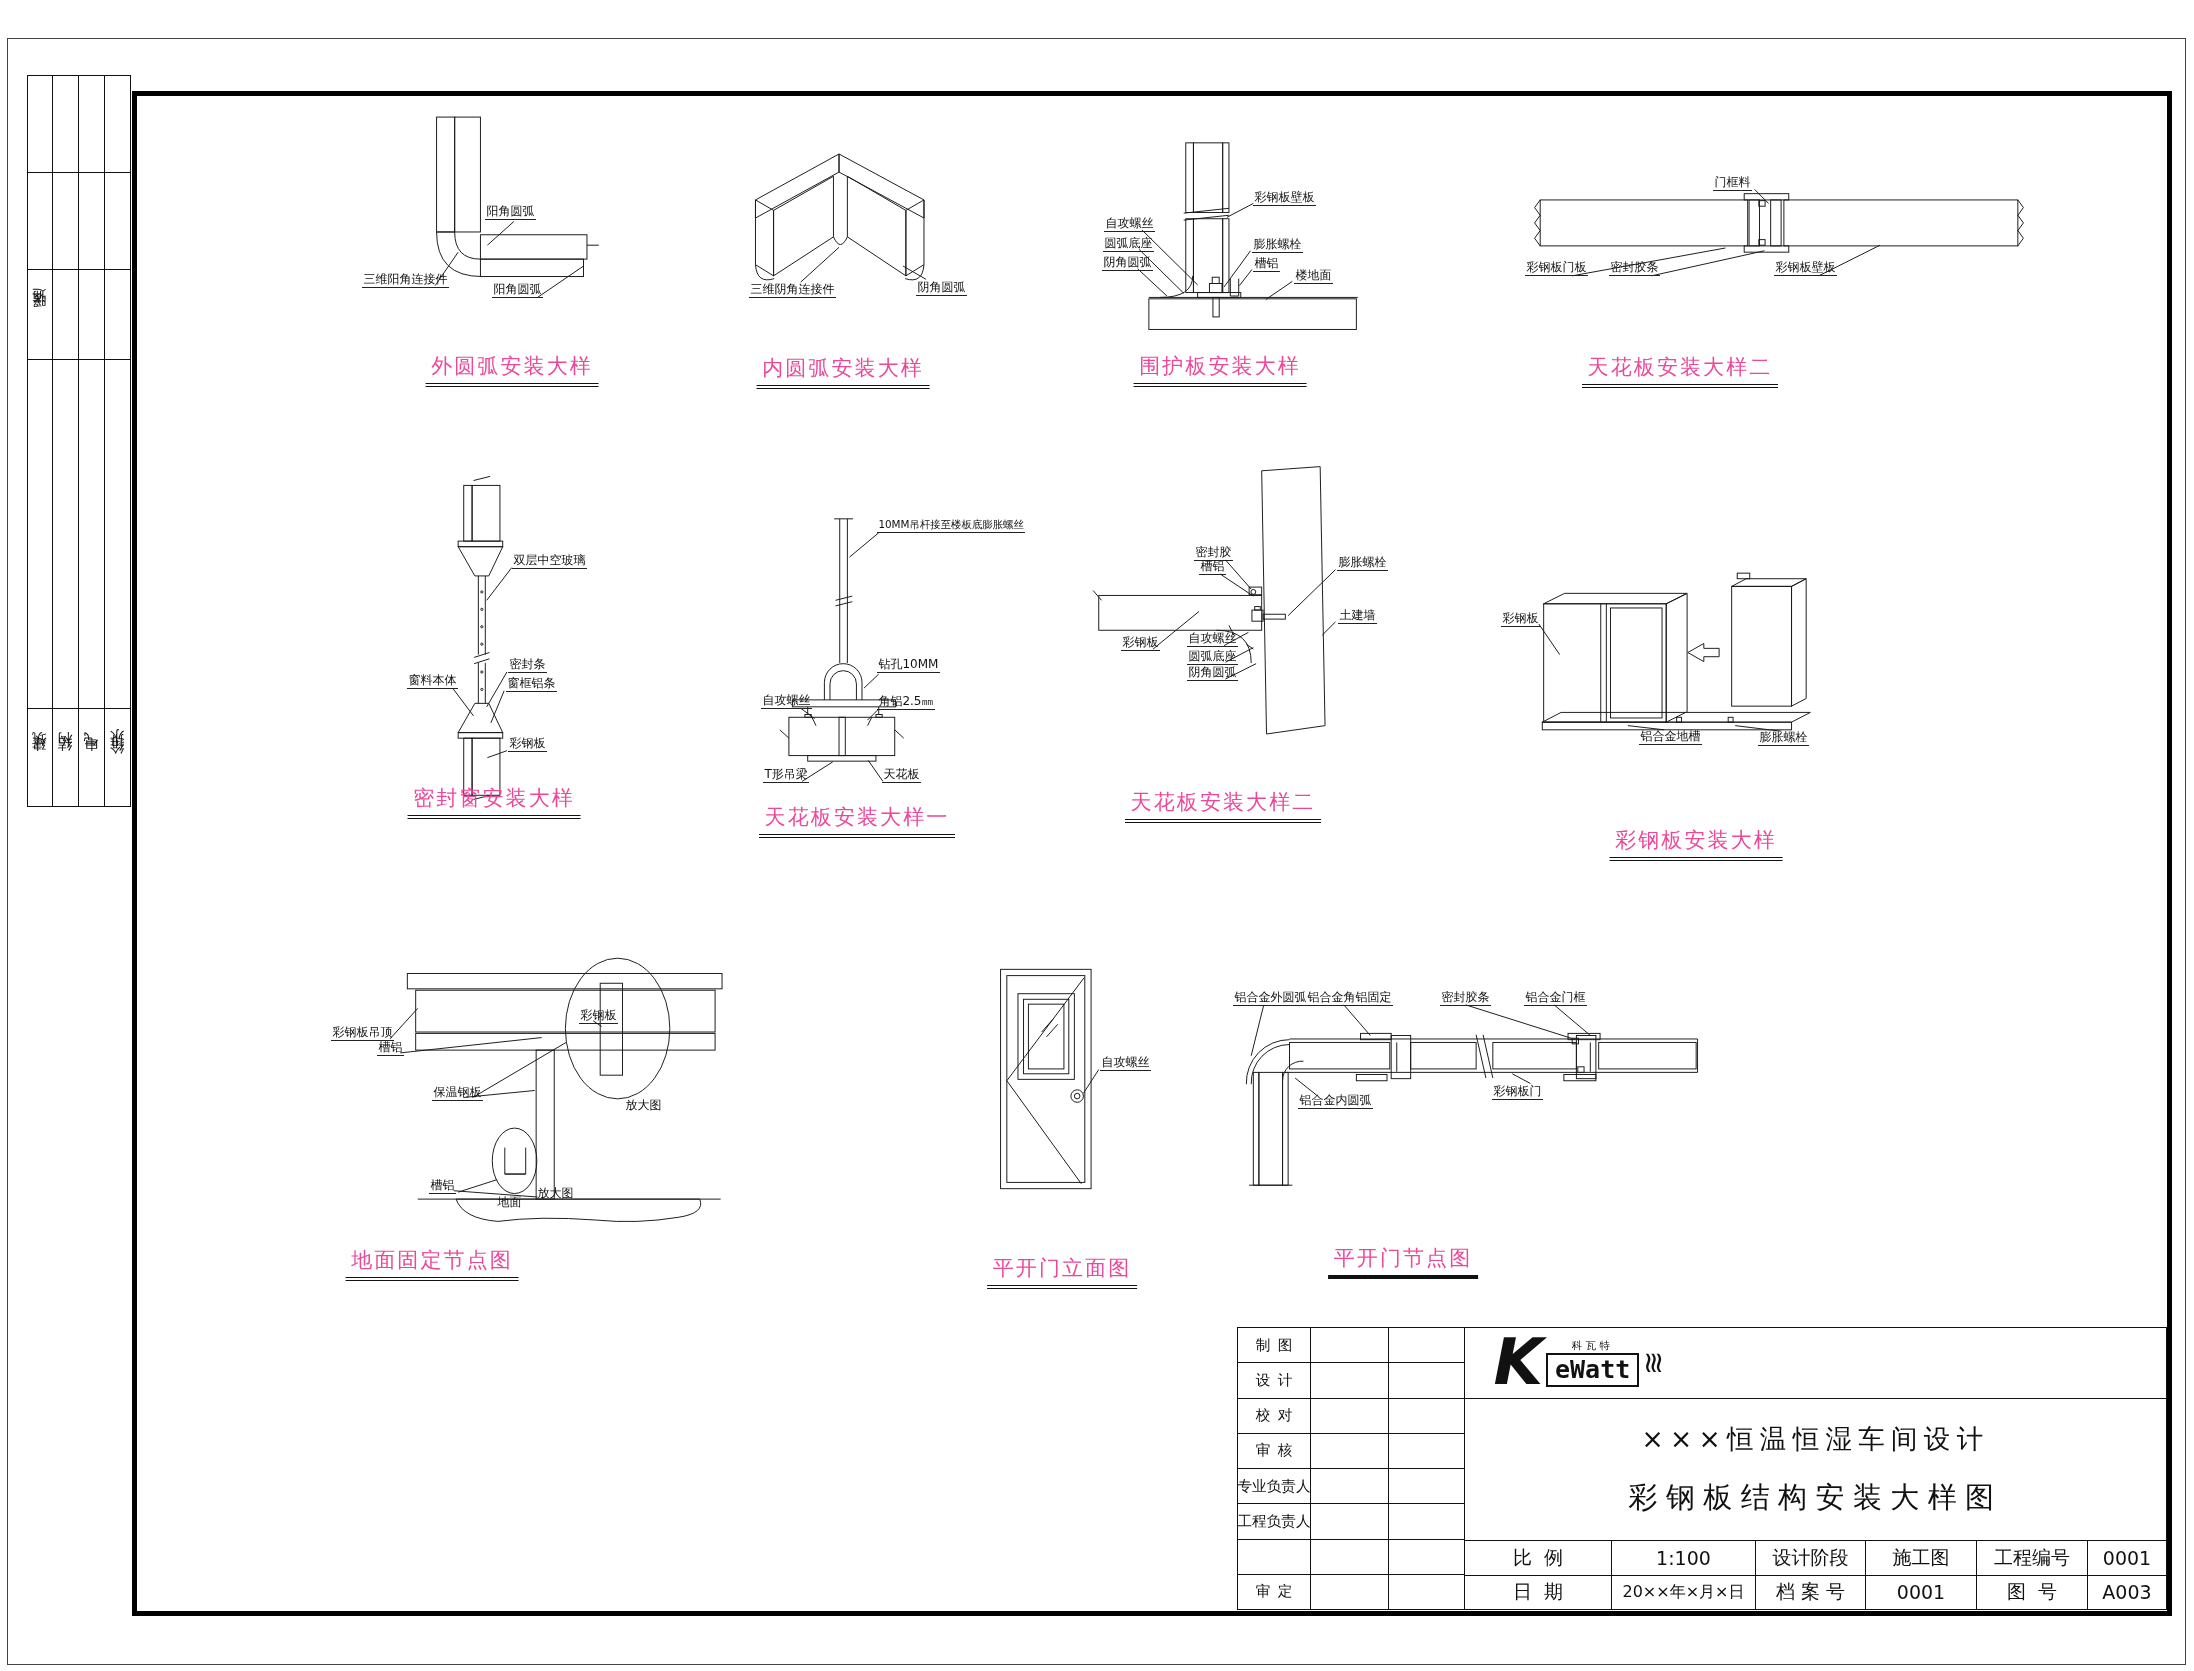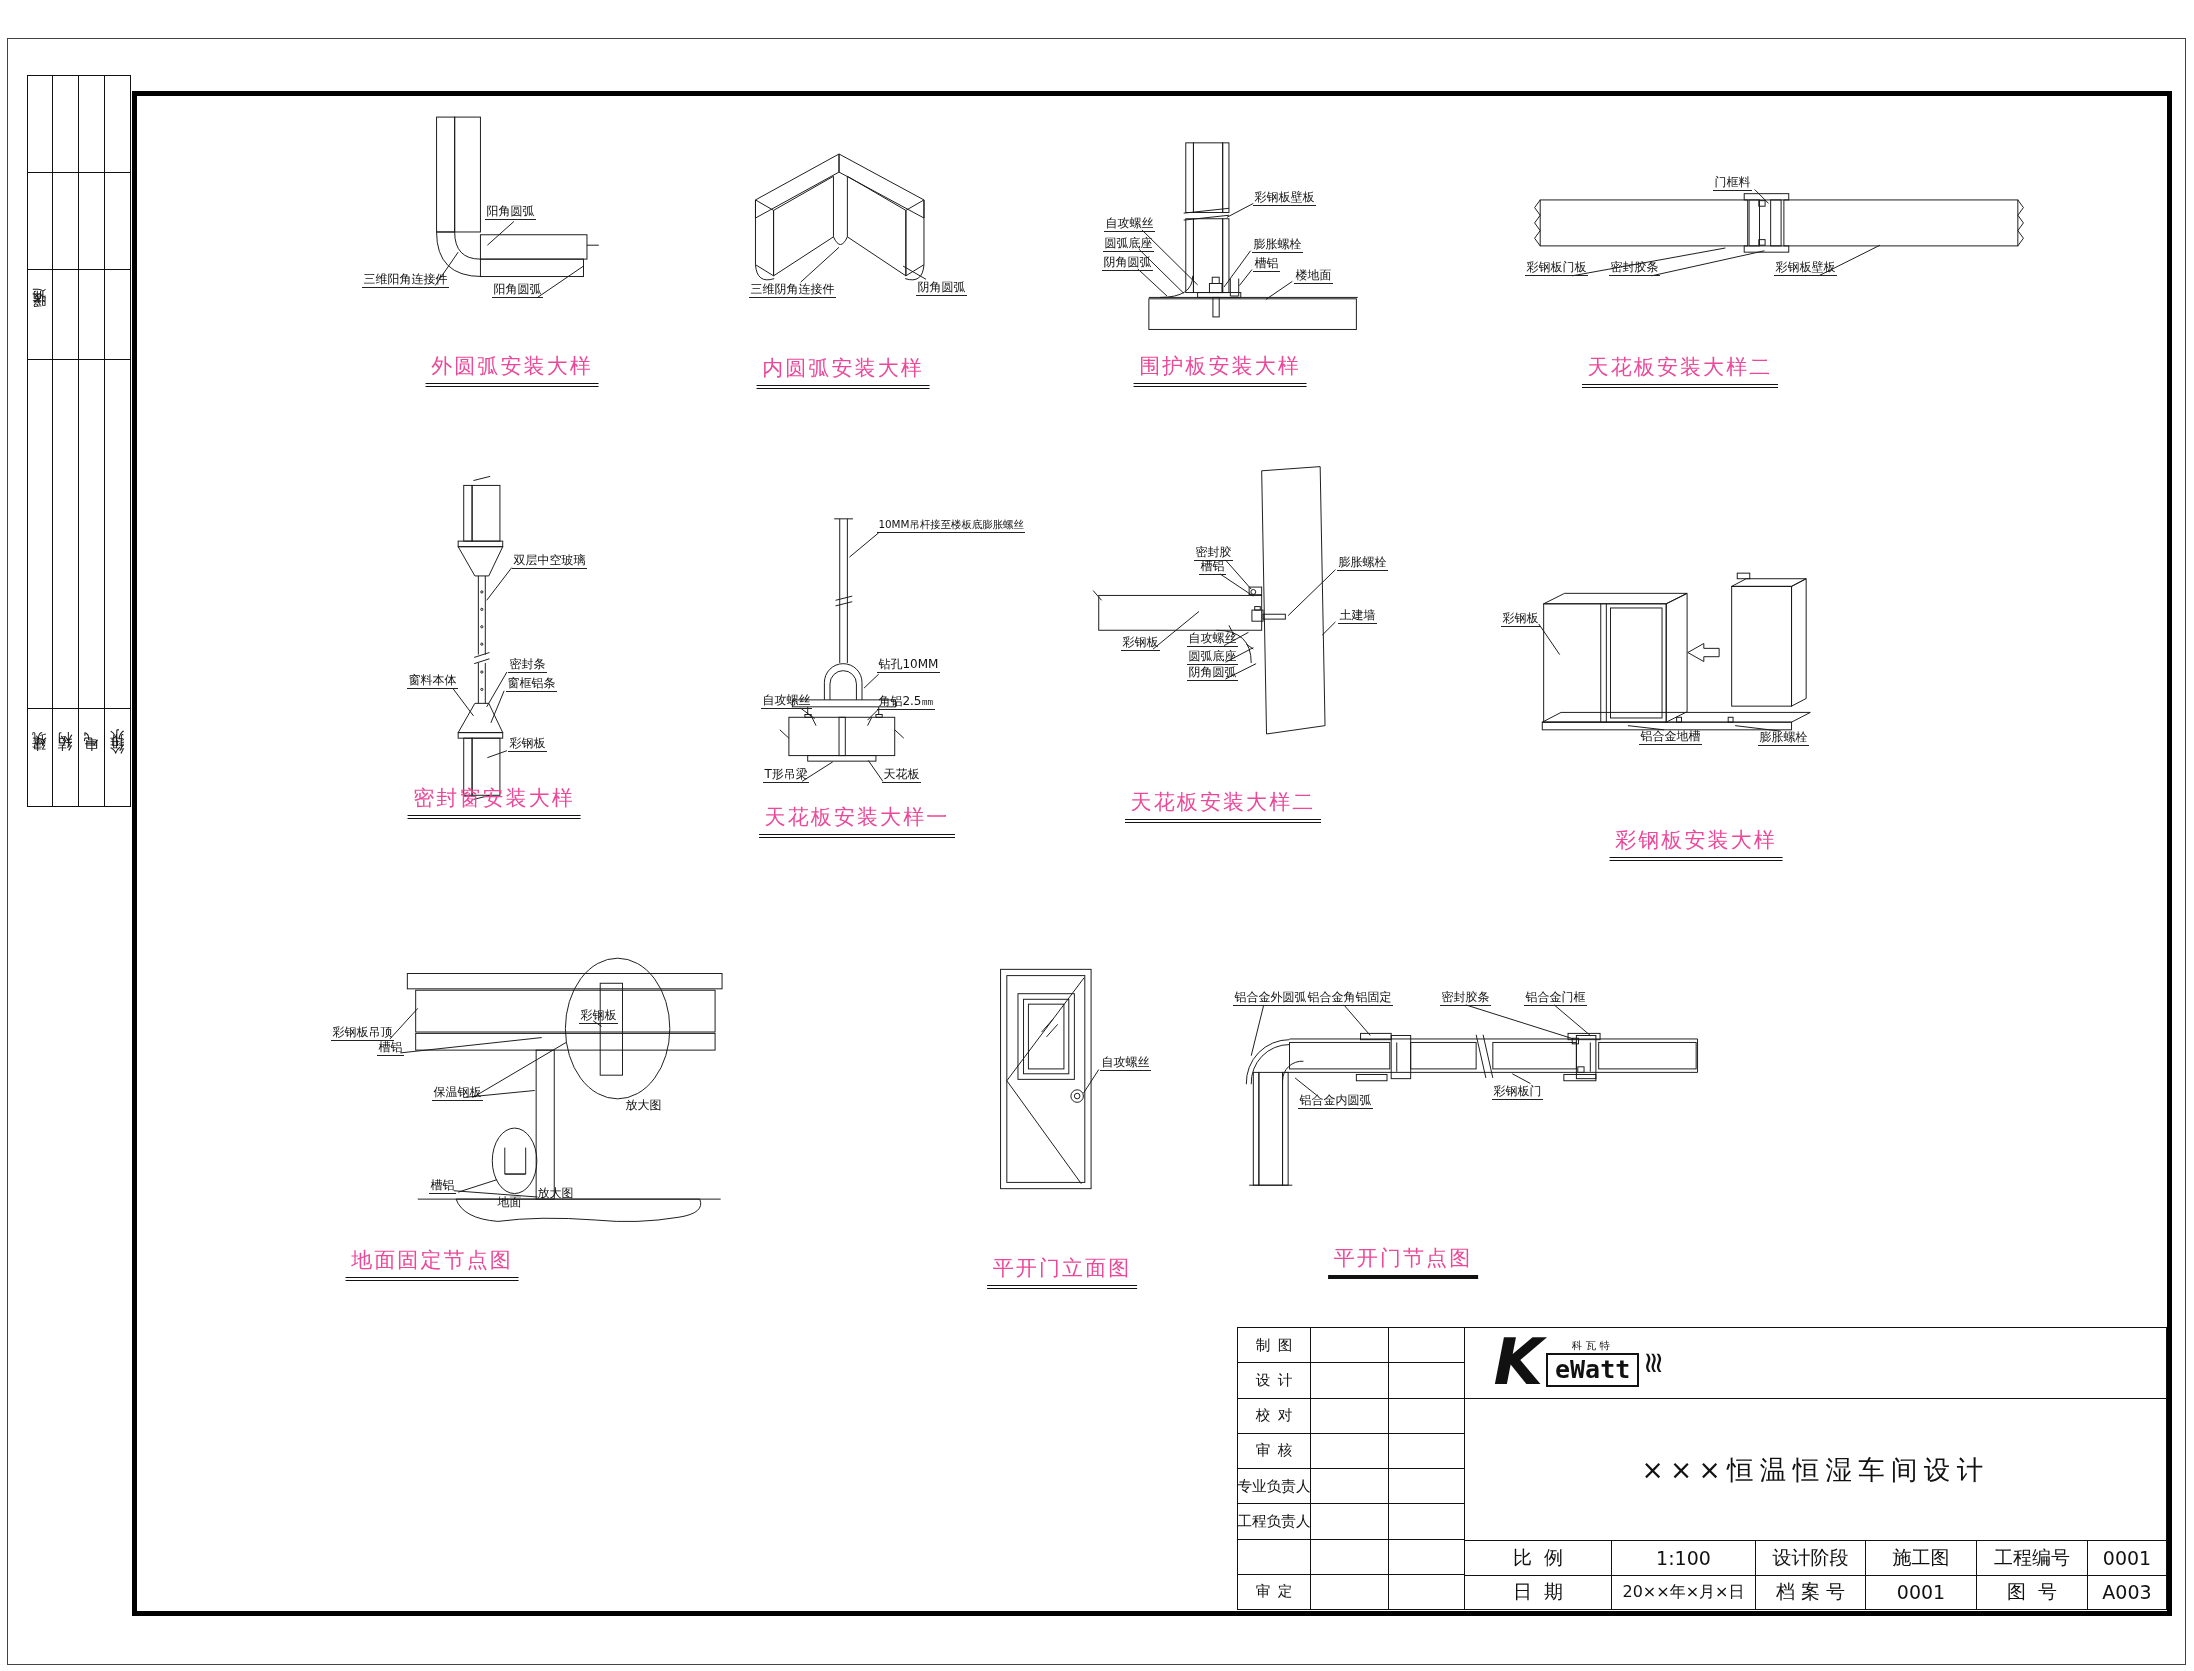--- a/index.html
+++ b/index.html
@@ -505,20 +505,21 @@
           <span class="logo-k">K</span>
           <span class="logo-mid">
             <span class="logo-cn">科瓦特</span>
             <span class="logo-box">eWatt</span>
           </span>
           <span class="logo-zz">≋</span>
         </div>
       </div>
       <div class="tb-mid">
         <div class="tb-project">×××恒温恒湿车间设计</div>
+        <div class="tb-dname">彩钢板结构安装大样图</div>
       </div>
       <div class="tb-fields">
         <div class="tb-frow">
           <div class="fc w1">比  例</div>
           <div class="fc w2c">1:100</div>
           <div class="fc w3">设计阶段</div>
           <div class="fc w4">施工图</div>
           <div class="fc w5">工程编号</div>
           <div class="fc w6">0001</div>
         </div>

